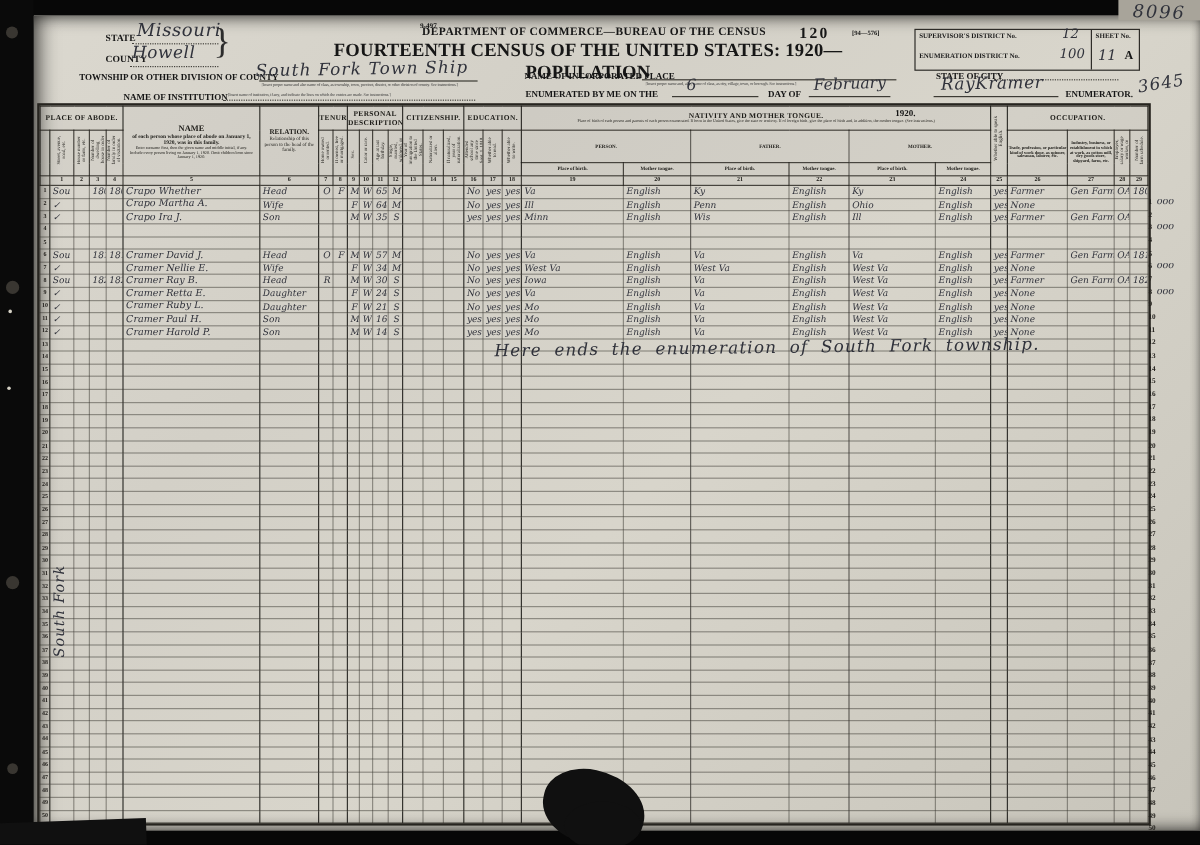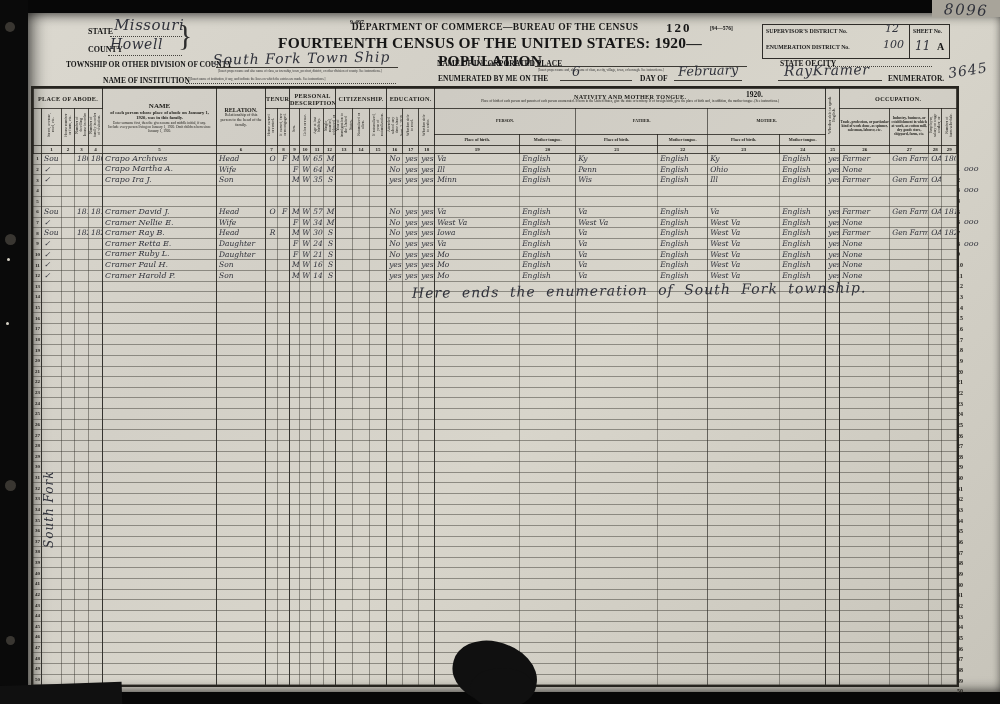--- a/index.html
+++ b/index.html
@@ -258,21 +258,21 @@
           <th>29</th>
         </tr>
     </thead>
     <tbody id="tb">
         <tr>
           <td class="cnum gb">1</td>
           <td class="hwc">Sou</td>
           <td class="hwc"></td>
           <td class="hwc">180</td>
           <td class="hwc gb">180</td>
-          <td class="hwc nm gb">Crapo Archives</td>
+          <td class="hwc nm gb">Crapo Whether</td>
           <td class="hwc gb">Head</td>
           <td class="hwc ctr">O</td>
           <td class="hwc ctr gb">F</td>
           <td class="hwc ctr">M</td>
           <td class="hwc ctr">W</td>
           <td class="hwc ctr">65</td>
           <td class="hwc ctr gb">M</td>
           <td class="hwc"></td>
           <td class="hwc"></td>
           <td class="hwc gb"></td>

